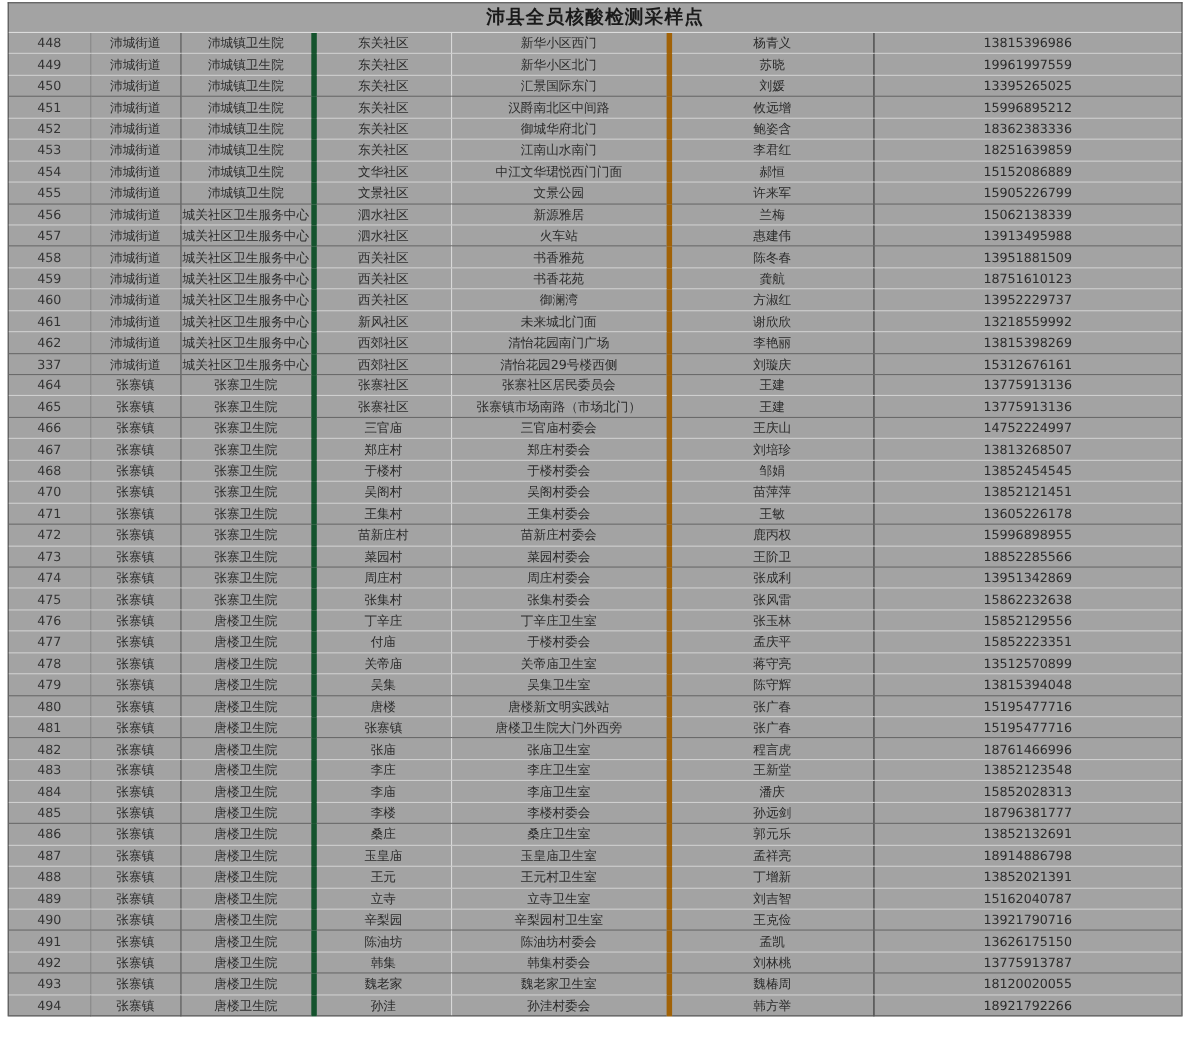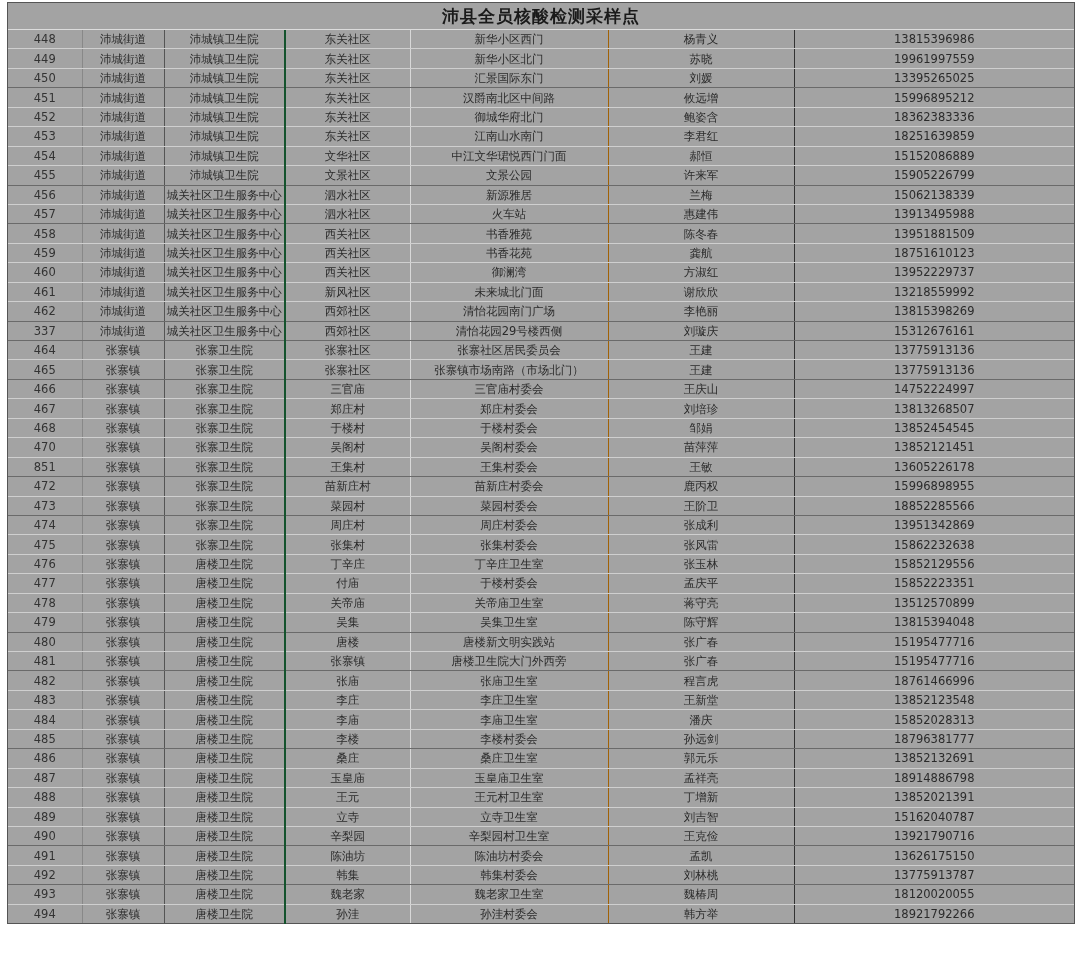--- a/index.html
+++ b/index.html
@@ -54,23 +54,23 @@
       text-align: center;
       white-space: nowrap;
       overflow: hidden;
       border-bottom: 1px solid #cfcfcf;
       line-height: 18px;
     }
     tr.dark td { border-bottom: 1px solid #6a6a6a; }
     tr:last-child td { border-bottom: 1px solid #555; }
     td.c1 { border-right: 1px solid #888; color: #333; margin-top: 17px; }
     td.c2 { border-right: 1px solid #555; }
-    td.c3 { border-right: 2px solid #14532d; }
+    td.c3 { border-right: 5px solid #14532d; }
     td.c4 { border-right: 1px solid #d8d8d8; }
-    td.c5 { border-right: 1px solid #a16207; }
+    td.c5 { border-right: 5px solid #a16207; }
     td.c6 { border-right: 1px solid #333; }
     td.c7 { }
   </style>
 </head>
 <body>
 
 <div class="sheet">
   <div class="title-row">沛县全员核酸检测采样点</div>
   <table>
     <colgroup>
@@ -275,21 +275,21 @@
         <tr>
           <td class="c1">470</td>
           <td class="c2">张寨镇</td>
           <td class="c3">张寨卫生院</td>
           <td class="c4">吴阁村</td>
           <td class="c5">吴阁村委会</td>
           <td class="c6">苗萍萍</td>
           <td class="c7">13852121451</td>
         </tr>
         <tr class="dark">
-          <td class="c1">851</td>
+          <td class="c1">471</td>
           <td class="c2">张寨镇</td>
           <td class="c3">张寨卫生院</td>
           <td class="c4">王集村</td>
           <td class="c5">王集村委会</td>
           <td class="c6">王敏</td>
           <td class="c7">13605226178</td>
         </tr>
         <tr>
           <td class="c1">472</td>
           <td class="c2">张寨镇</td>

